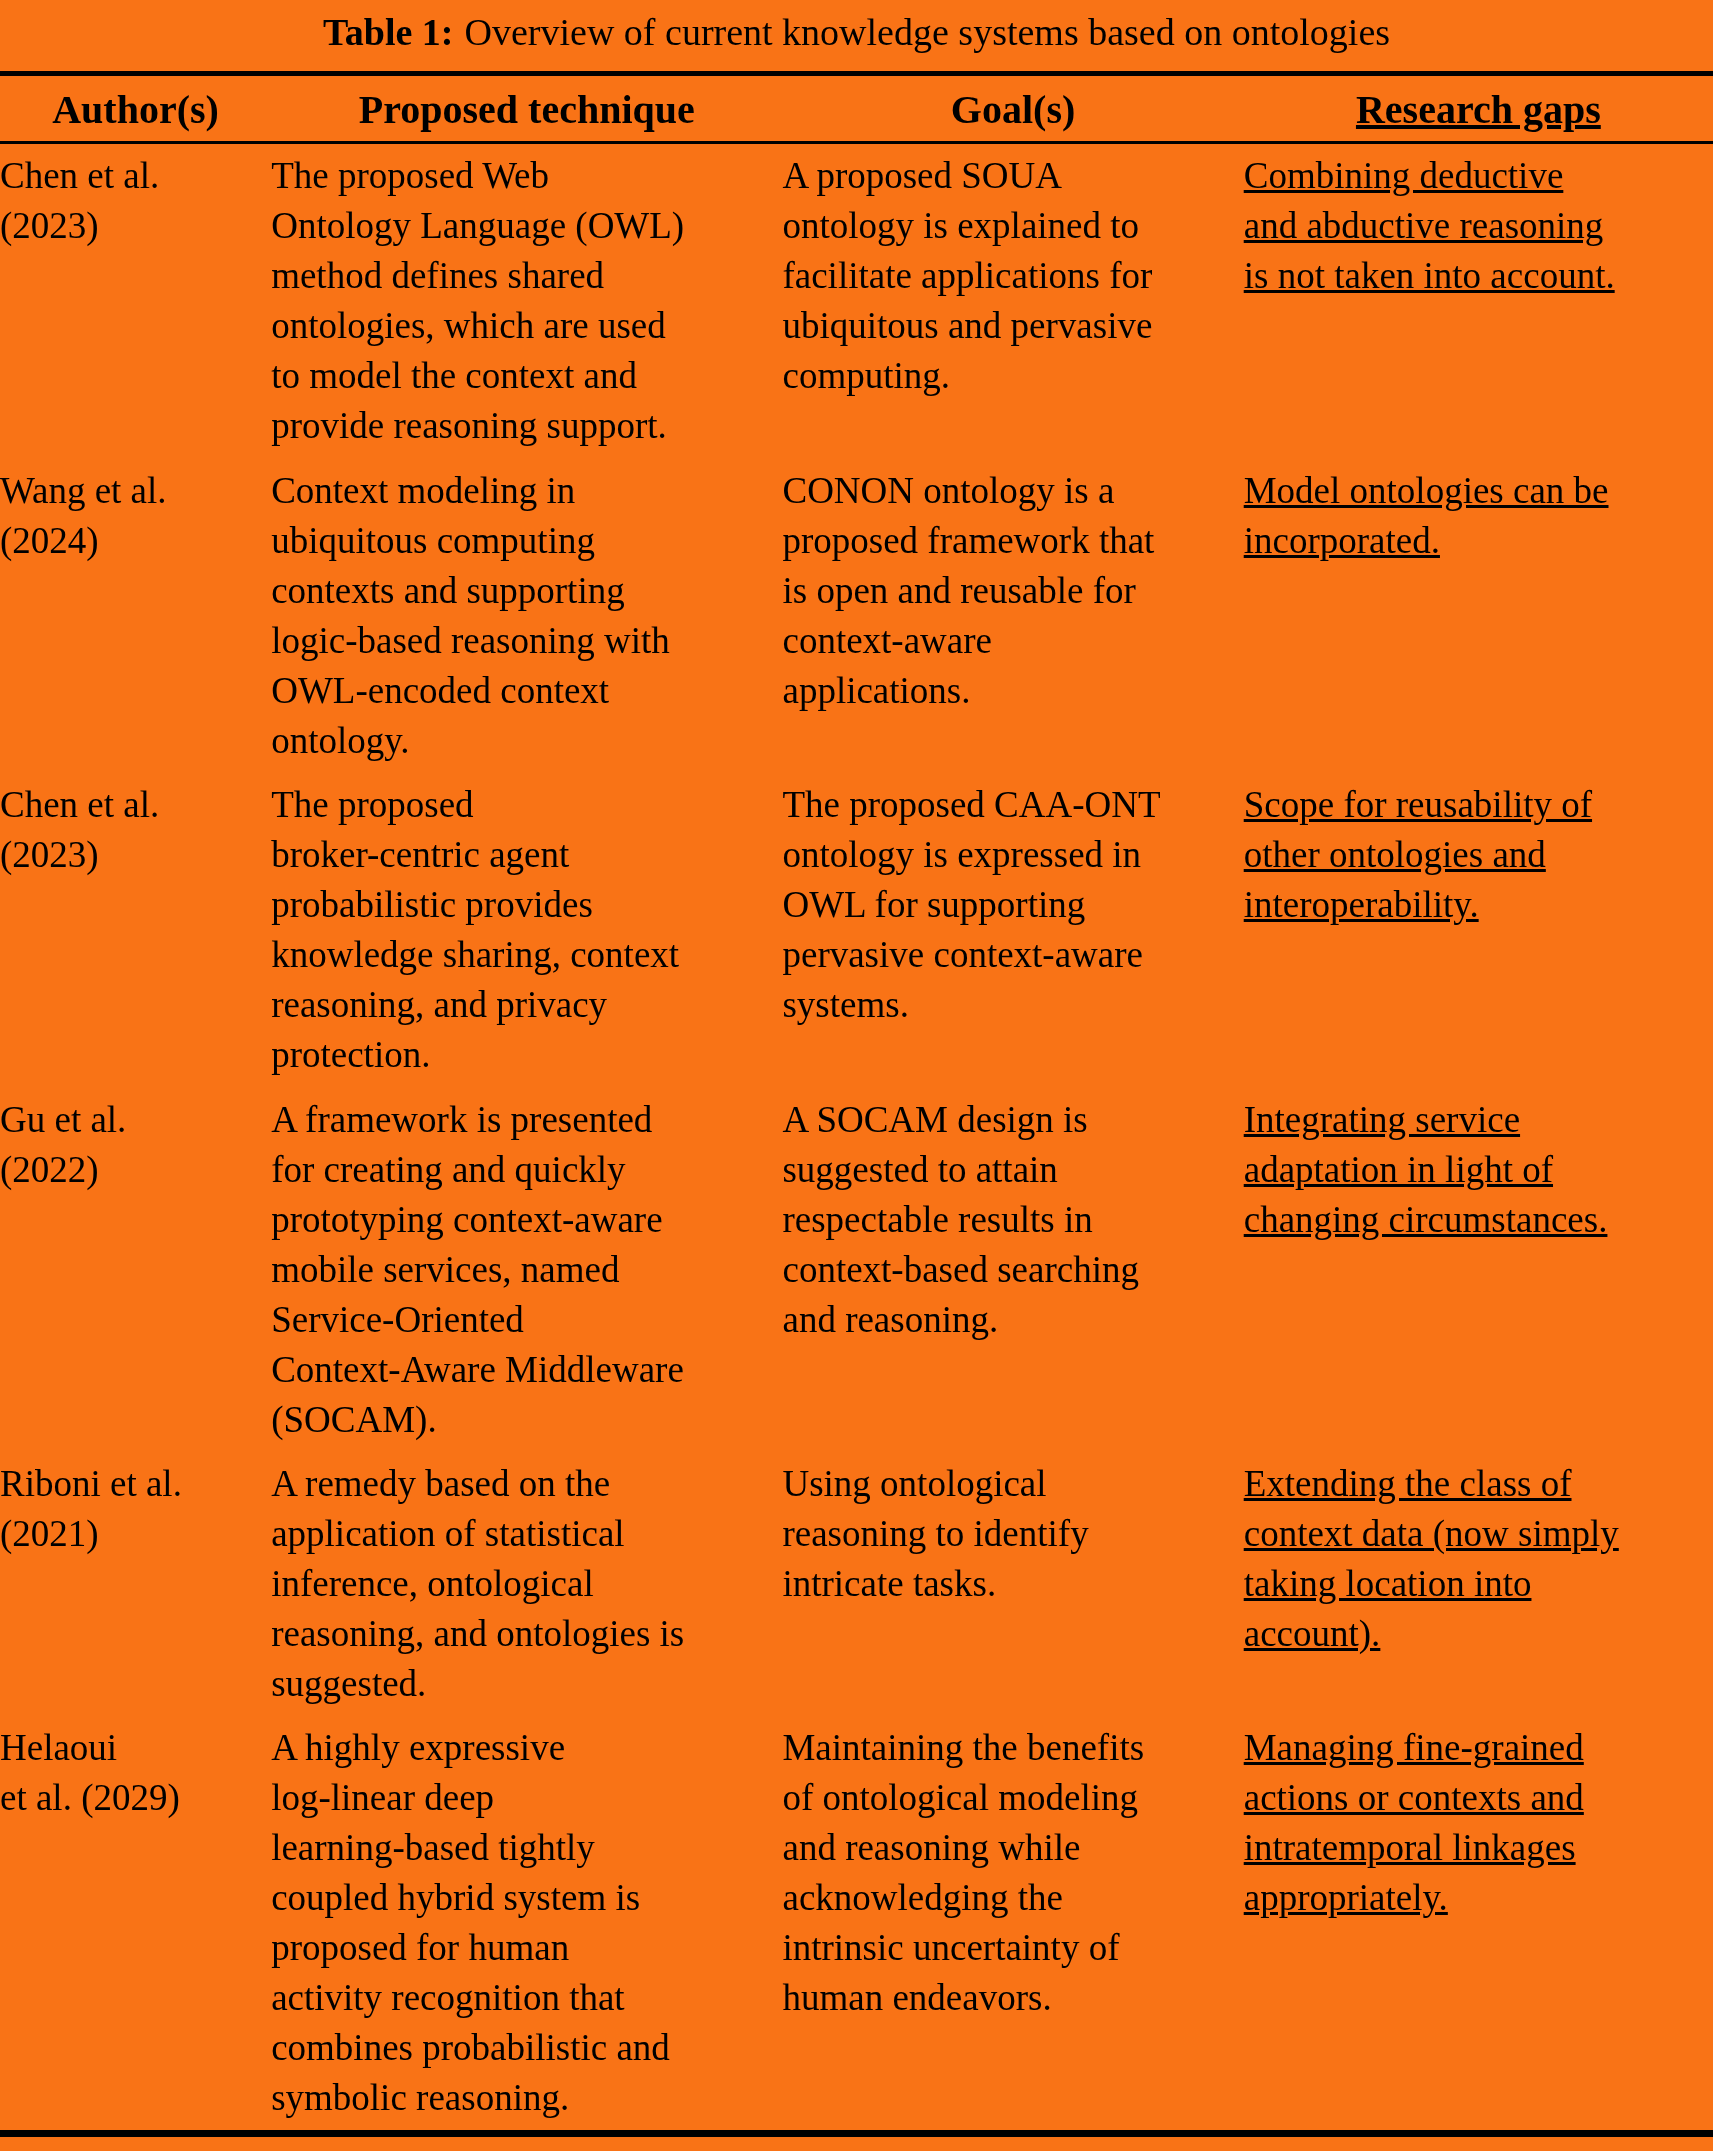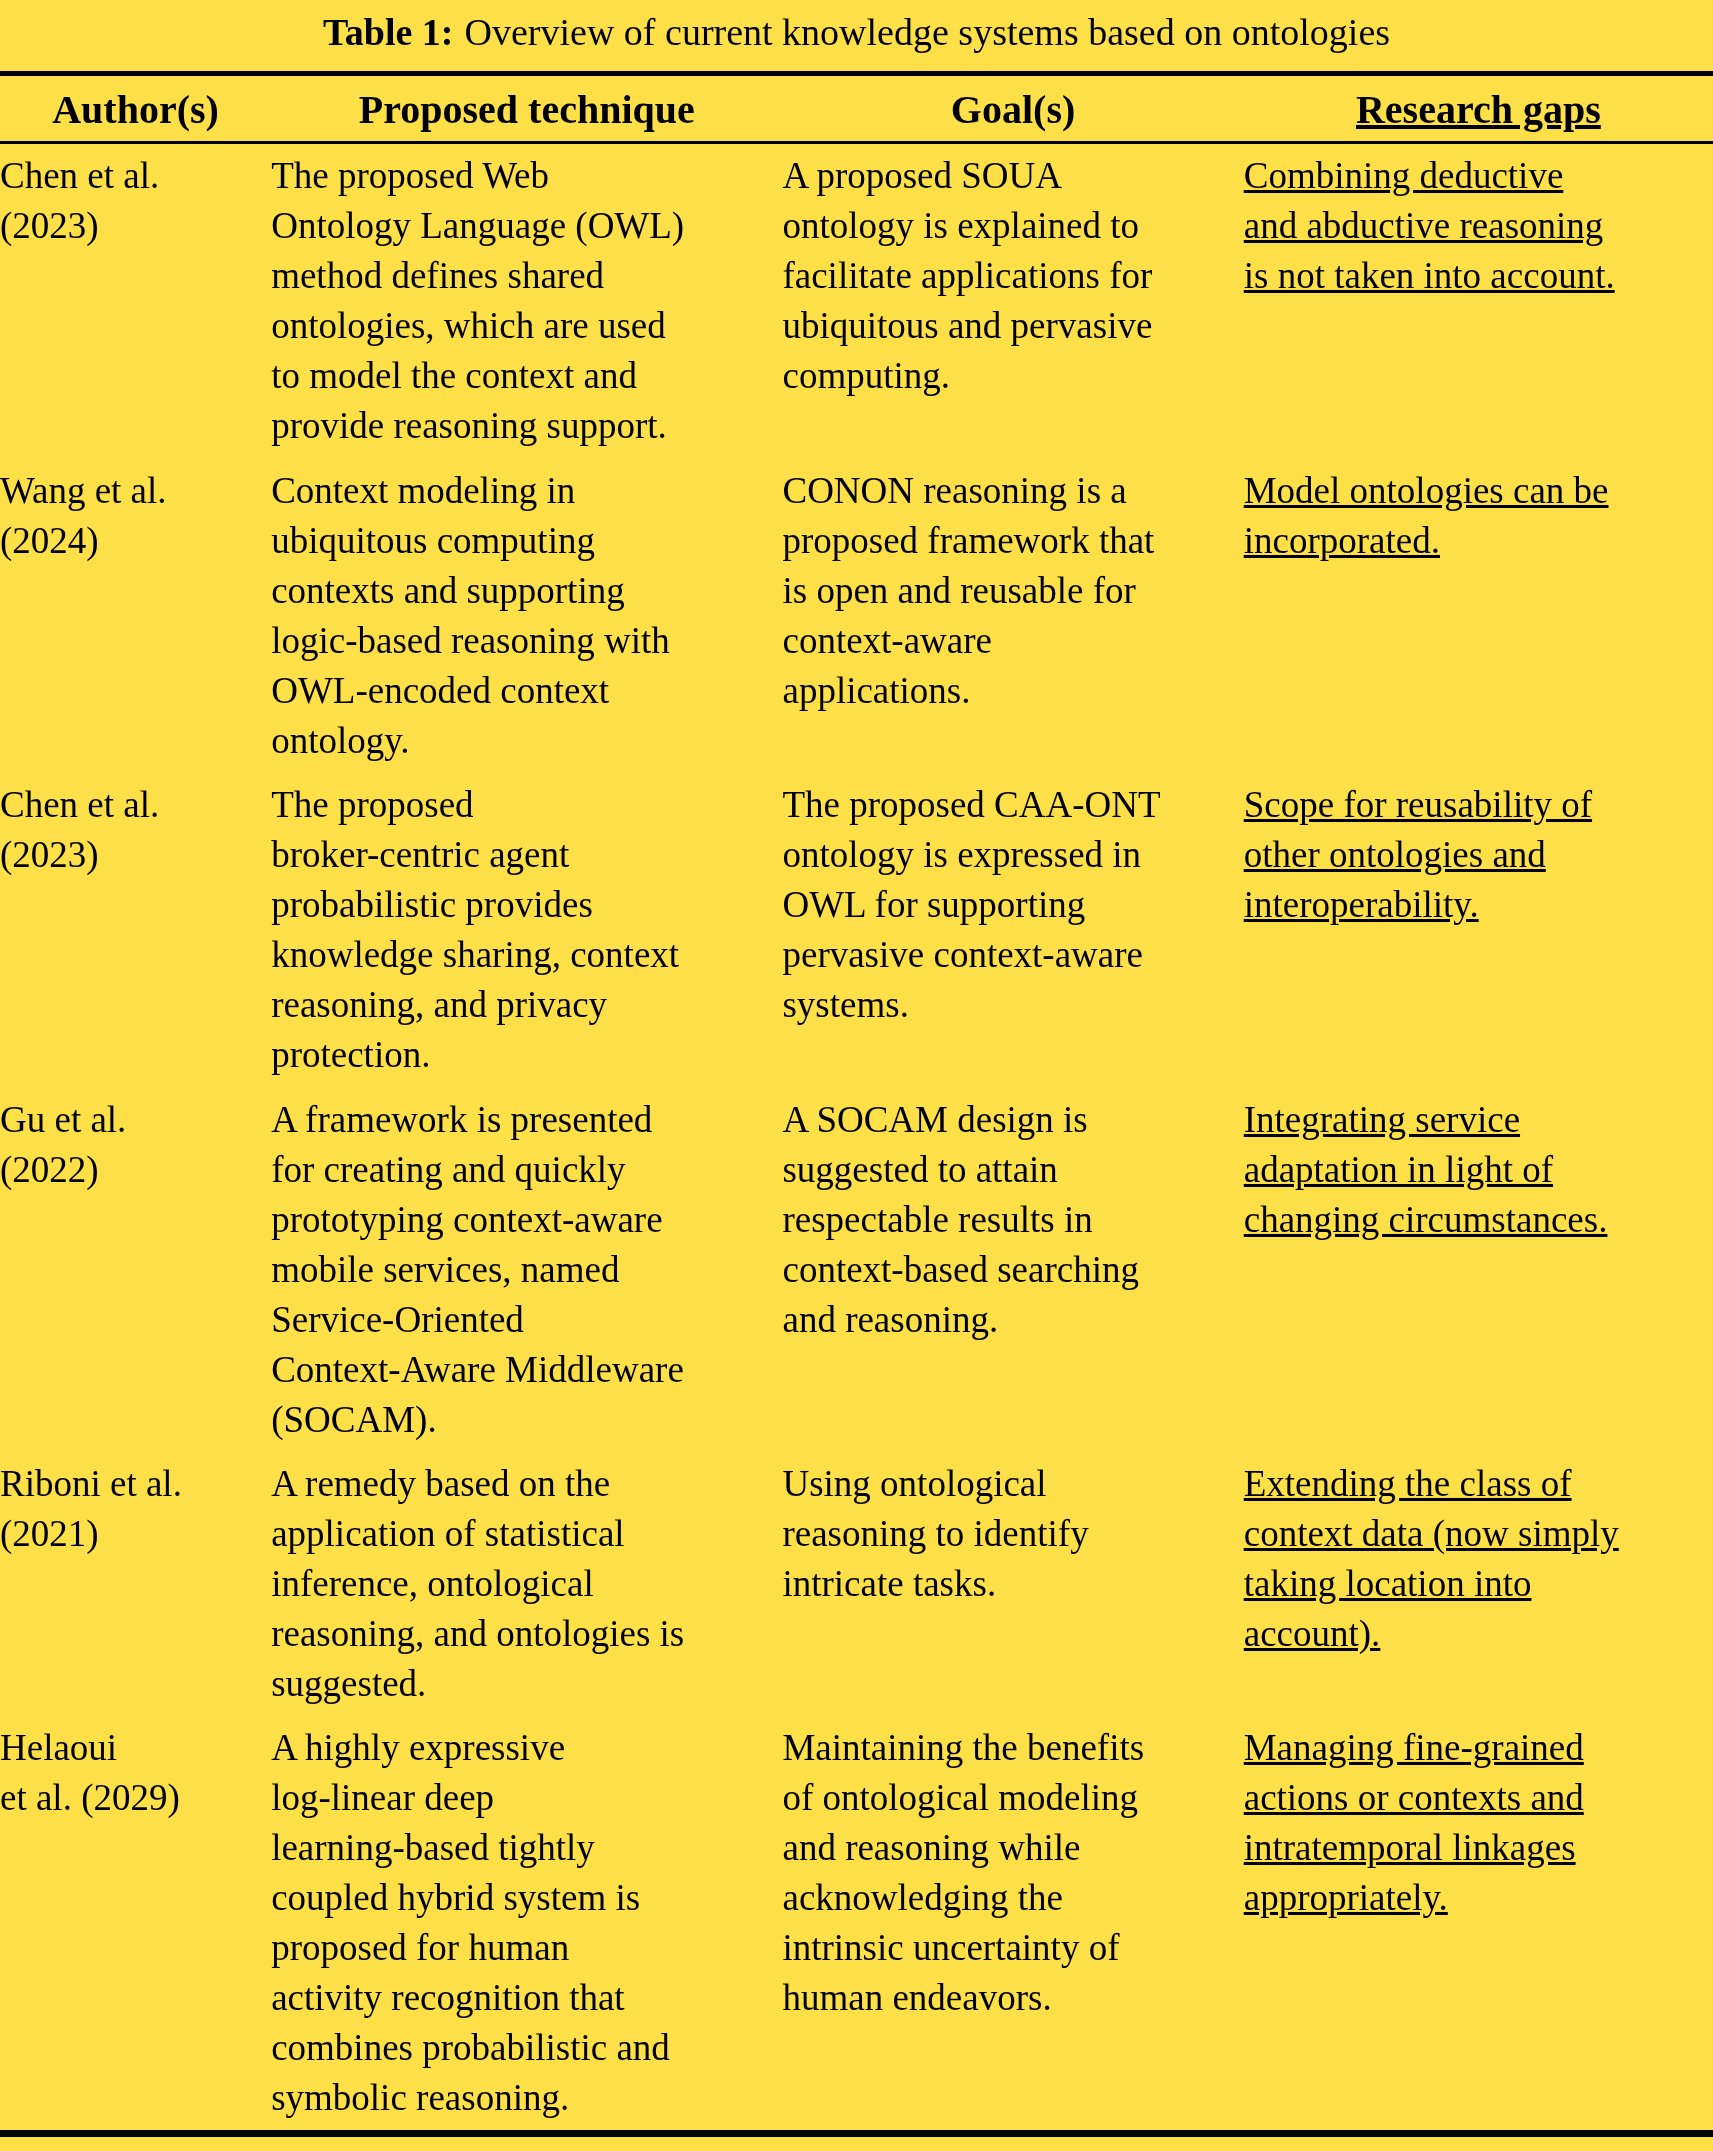--- a/index.html
+++ b/index.html
@@ -5,21 +5,21 @@
   html, body {
     margin: 0;
     padding: 0;
     background: #ffffff;
   }
   .page {
     position: relative;
     width: 1713px;
     height: 2151px;
     margin: 0 auto;
-    background: #fde047;
+    background: #f97316;
     color: #000000;
     font-family: "Liberation Serif", "DejaVu Serif", serif;
     overflow: hidden;
   }
   .caption {
     margin: 7.2px 0 0 0;
     text-align: center;
     font-size: 38px;
     line-height: 51px;
     color: #000000;
@@ -98,21 +98,21 @@
       </tr>
       <tr>
         <td class="c-author">Wang et al.
 (2024)</td>
         <td class="c-technique">Context modeling in
 ubiquitous computing
 contexts and supporting
 logic-based reasoning with
 OWL-encoded context
 ontology.</td>
-        <td class="c-goal">CONON reasoning is a
+        <td class="c-goal">CONON ontology is a
 proposed framework that
 is open and reusable for
 context-aware
 applications.</td>
         <td class="c-gap">Model ontologies can be
 incorporated.</td>
       </tr>
       <tr>
         <td class="c-author">Chen et al.
 (2023)</td>

